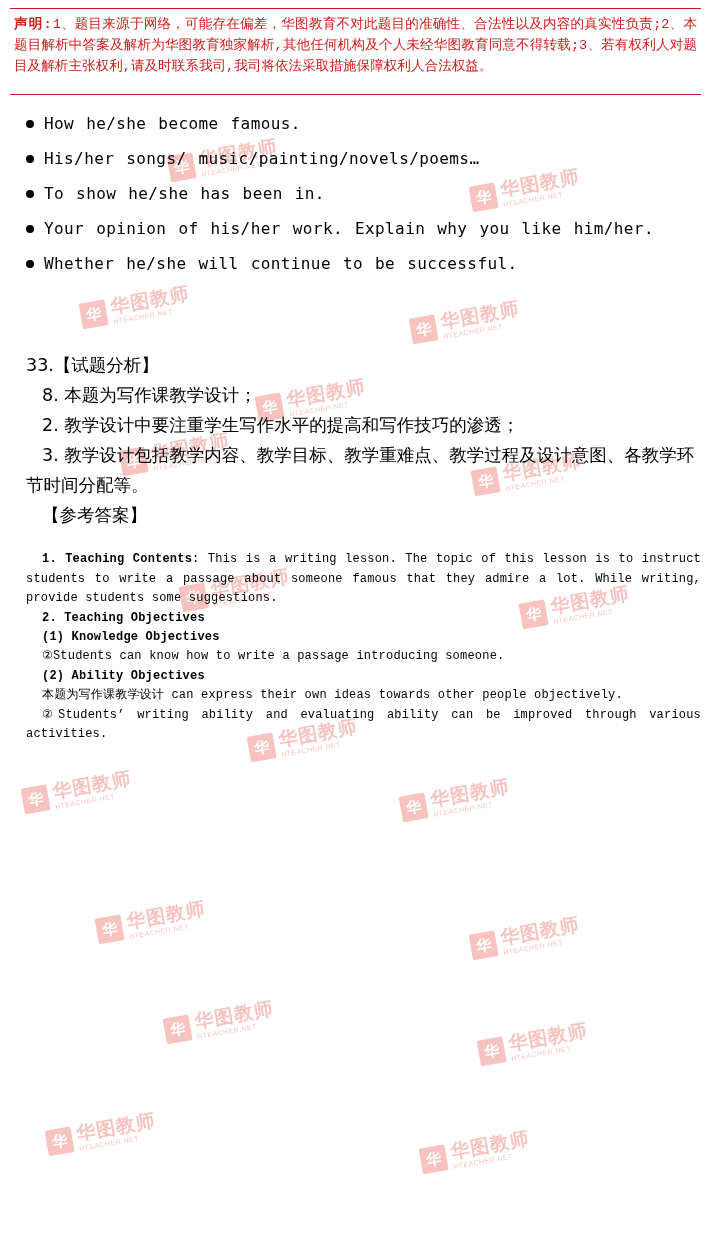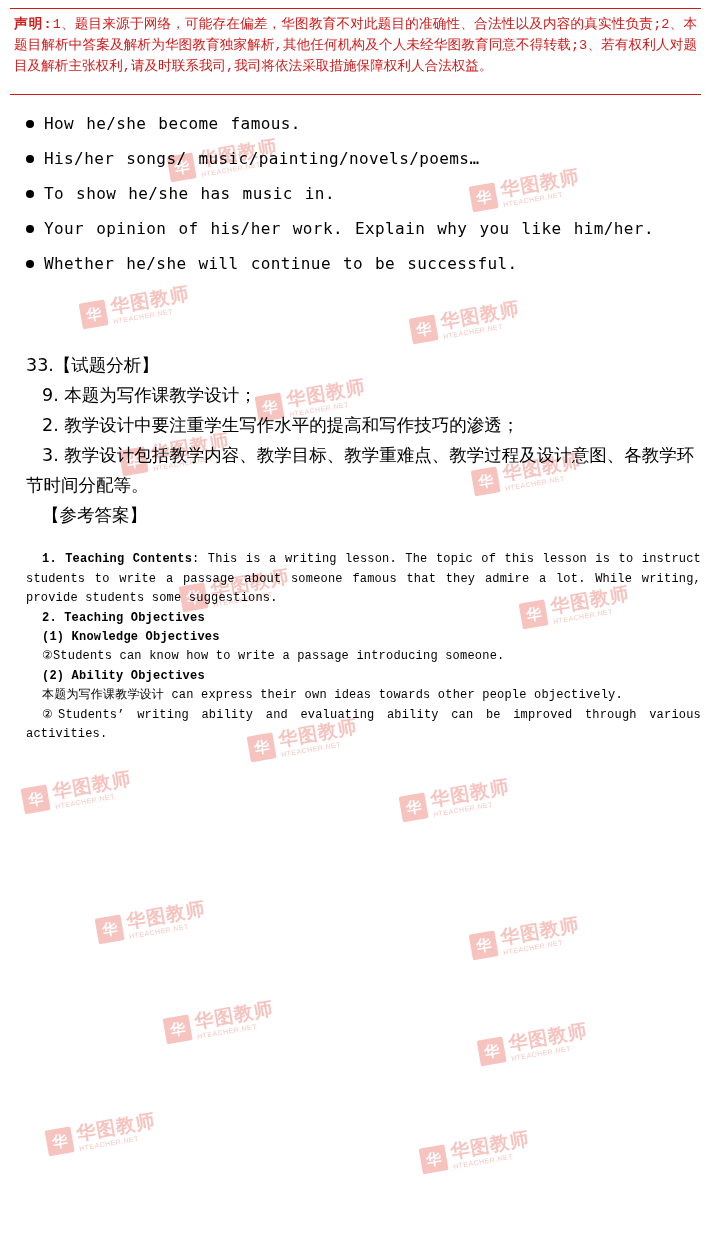--- a/index.html
+++ b/index.html
@@ -278,30 +278,30 @@
     </span>
   </div>
 
   <div class="disclaimer">
     <span class="lead">声明:</span><span>1、题目来源于网络，可能存在偏差，华图教育不对此题目的准确性、合法性以及内容的真实性负责;2、本题目解析中答案及解析为华图教育独家解析,其他任何机构及个人未经华图教育同意不得转载;3、若有权利人对题目及解析主张权利,请及时联系我司,我司将依法采取措施保障权利人合法权益。</span>
   </div>
 
   <ul class="bullets">
     <li>How he/she become famous.</li>
     <li>His/her songs/ music/painting/novels/poems…</li>
-    <li>To show he/she has music in.</li>
+    <li>To show he/she has been in.</li>
     <li>Your opinion of his/her work. Explain why you like him/her.</li>
     <li>Whether he/she will continue to be successful.</li>
   </ul>
 
   <div class="spacer-lg"></div>
 
   <div class="section">
     <div class="cn-line">33.【试题分析】</div>
-    <div class="cn-line cn-indent">9. 本题为写作课教学设计；</div>
+    <div class="cn-line cn-indent">8. 本题为写作课教学设计；</div>
     <div class="cn-line cn-indent">2. 教学设计中要注重学生写作水平的提高和写作技巧的渗透；</div>
     <div class="cn-line cn-indent">3. 教学设计包括教学内容、教学目标、教学重难点、教学过程及设计意图、各教学环节时间分配等。</div>
     <div class="cn-line cn-indent">【参考答案】</div>
   </div>
 
   <div class="spacer-sm"></div>
 
   <div class="section">
     <p class="en-line en-indent"><span class="bold">1. Teaching Contents</span><span>:</span><span> This is a writing lesson. The topic of this lesson is to instruct students to write a passage about someone famous that they admire a lot. While writing, provide students some suggestions.</span></p>
     <p class="en-line en-indent bold">2. Teaching Objectives</p>

